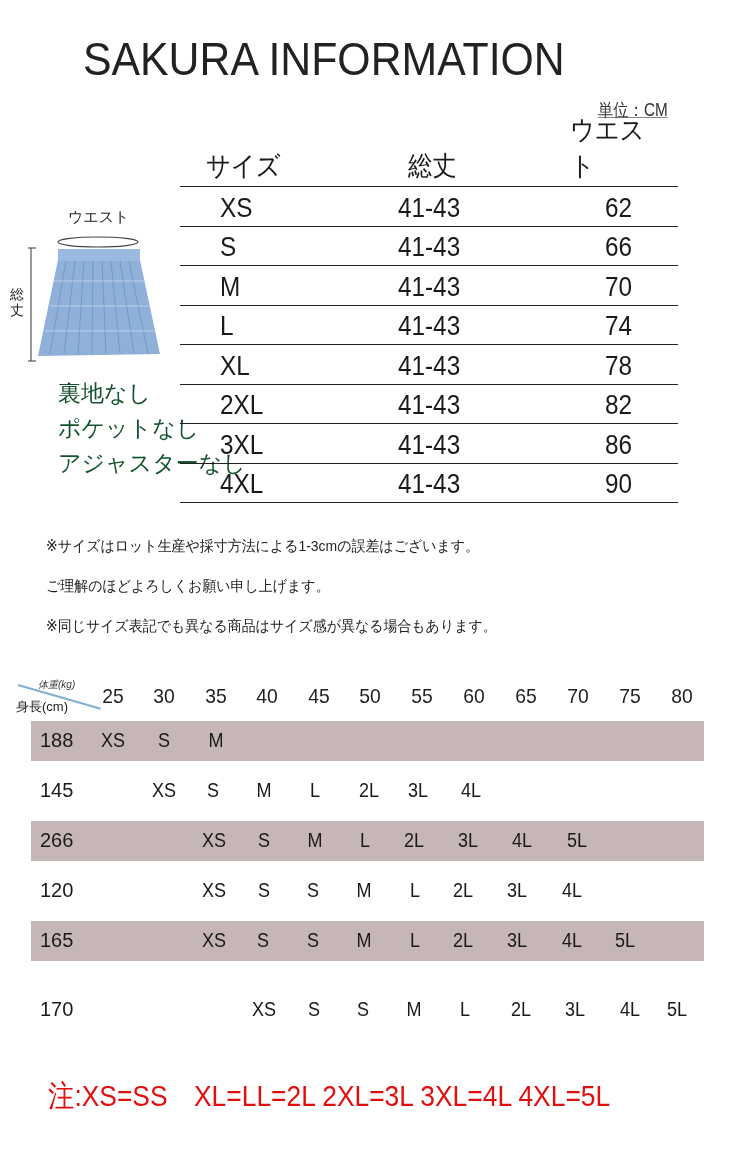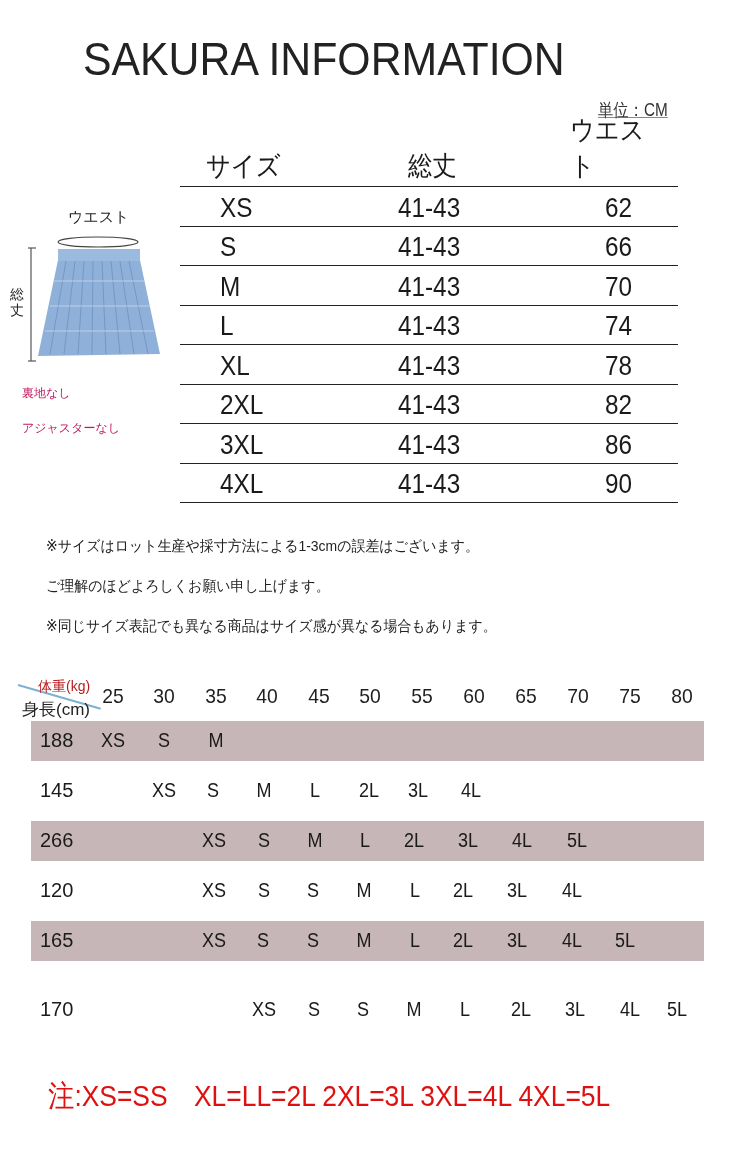--- a/index.html
+++ b/index.html
@@ -20,29 +20,29 @@
   .c1 { left: 40px; } .c2 { left: 218px; } .c3 { left: 425px; }
   .st-head .st-cell { font-size: 27px; }
   .st-head .c1 { left: 26px; } .st-head .c2 { left: 228px; } .st-head .c3 { left: 390px; }
 
   
   .waist-label { left: 68px; top: 208px; font-size: 15px; color: #222; }
   .skirt { left: 28px; top: 236px; }
   .length-label { left: 10px; top: 286px; font-size: 14px; color: #222; width: 16px;
                   line-height: 16px; }
   .features { left: 22px; top: 380px; }
-  .feature { color: #be185d; font-size: 12px; height: 35px; line-height: 26px; }
+  .feature { color: #14532d; font-size: 23px; height: 35px; line-height: 26px; margin-left: 36px; }
 
   
   .notes { left: 46px; top: 535px; }
   .note { font-size: 15px; color: #222; height: 40px; line-height: 22px;
           transform: scaleX(0.93); transform-origin: left top; white-space: nowrap; }
   .corner { left: 14px; top: 672px; width: 100px; height: 46px; }
-  .corner .w { position: absolute; left: 24px; top: 6px; font-size: 14px; color: #b91c1c; white-space: nowrap; }
-  .corner .h { position: absolute; left: 8px; top: 26px; font-size: 17px; color: #222; white-space: nowrap; }
+  .corner .w { position: absolute; left: 24px; top: 6px; font-size: 10px; color: #404040; white-space: nowrap; font-style: italic; }
+  .corner .h { position: absolute; left: 2px; top: 26px; font-size: 13px; color: #222; white-space: nowrap; }
   .corner .diag { position: absolute; left: 4px; top: 12px; width: 86px; height: 2px;
                   background: #7fb0d0; transform: rotate(16deg); transform-origin: left center; }
   .wt { position: absolute; top: 684px; font-size: 21px; color: #1f1f1f; width: 40px; text-align: center;
         transform: scaleX(0.92); }
   .grow { position: absolute; left: 31px; width: 673px; height: 40px; }
   .grow.shade { background: #c7b6b7; }
   .gcell { position: absolute; top: 8px; font-size: 20px; color: #1a1a1a; width: 40px; text-align: center;
            transform: scaleX(0.9); }
   .ghead { position: absolute; left: 9px; top: 8px; font-size: 20px; color: #1a1a1a; }
 
@@ -76,20 +76,21 @@
   </g>
   <g stroke="#c7d8ee" stroke-width="1.2" opacity="0.8">
     <line x1="26" y1="45" x2="116" y2="45"></line>
       <line x1="22" y1="70" x2="122" y2="70"></line>
     <line x1="17" y1="95" x2="126" y2="95"></line>
   </g>
 </svg>
 
 <div class="abs features">
   <div class="feature">裏地なし</div>
+  <div class="feature">ポケットなし</div>
   <div class="feature">アジャスターなし</div>
 </div>
 
 <div class="abs size-table">
   <div class="st-row st-head">
     <span class="st-cell c1">サイズ</span>
     <span class="st-cell c2">総丈</span>
     <span class="st-cell c3">ウエスト</span>
   </div>
   <div class="st-row">

